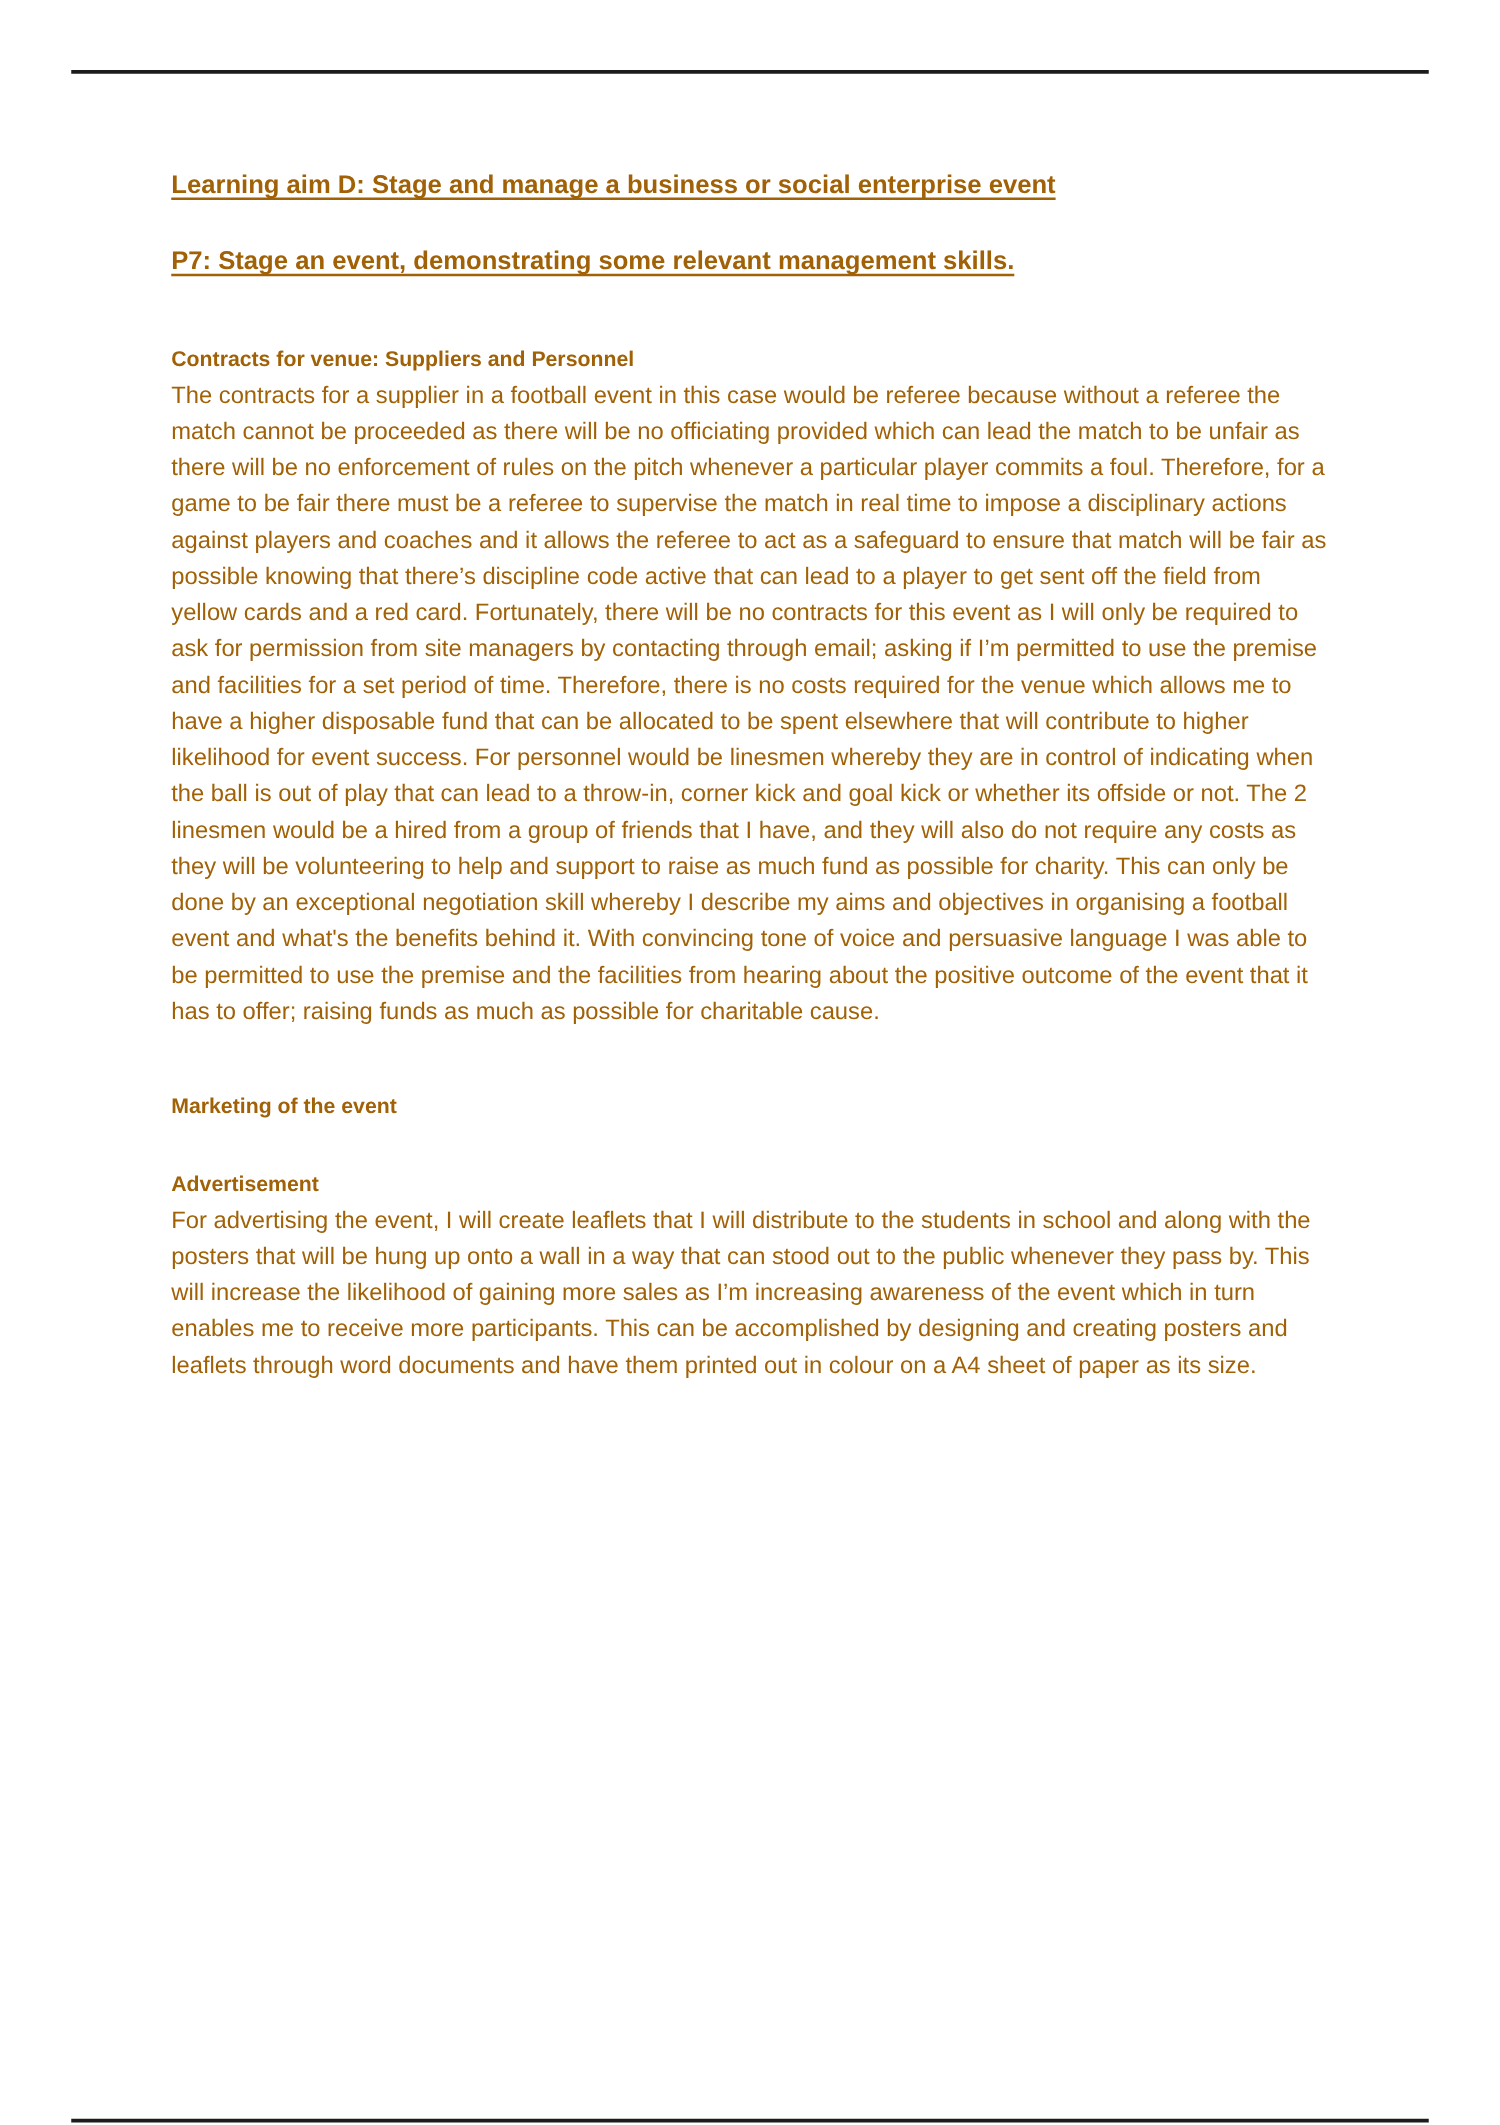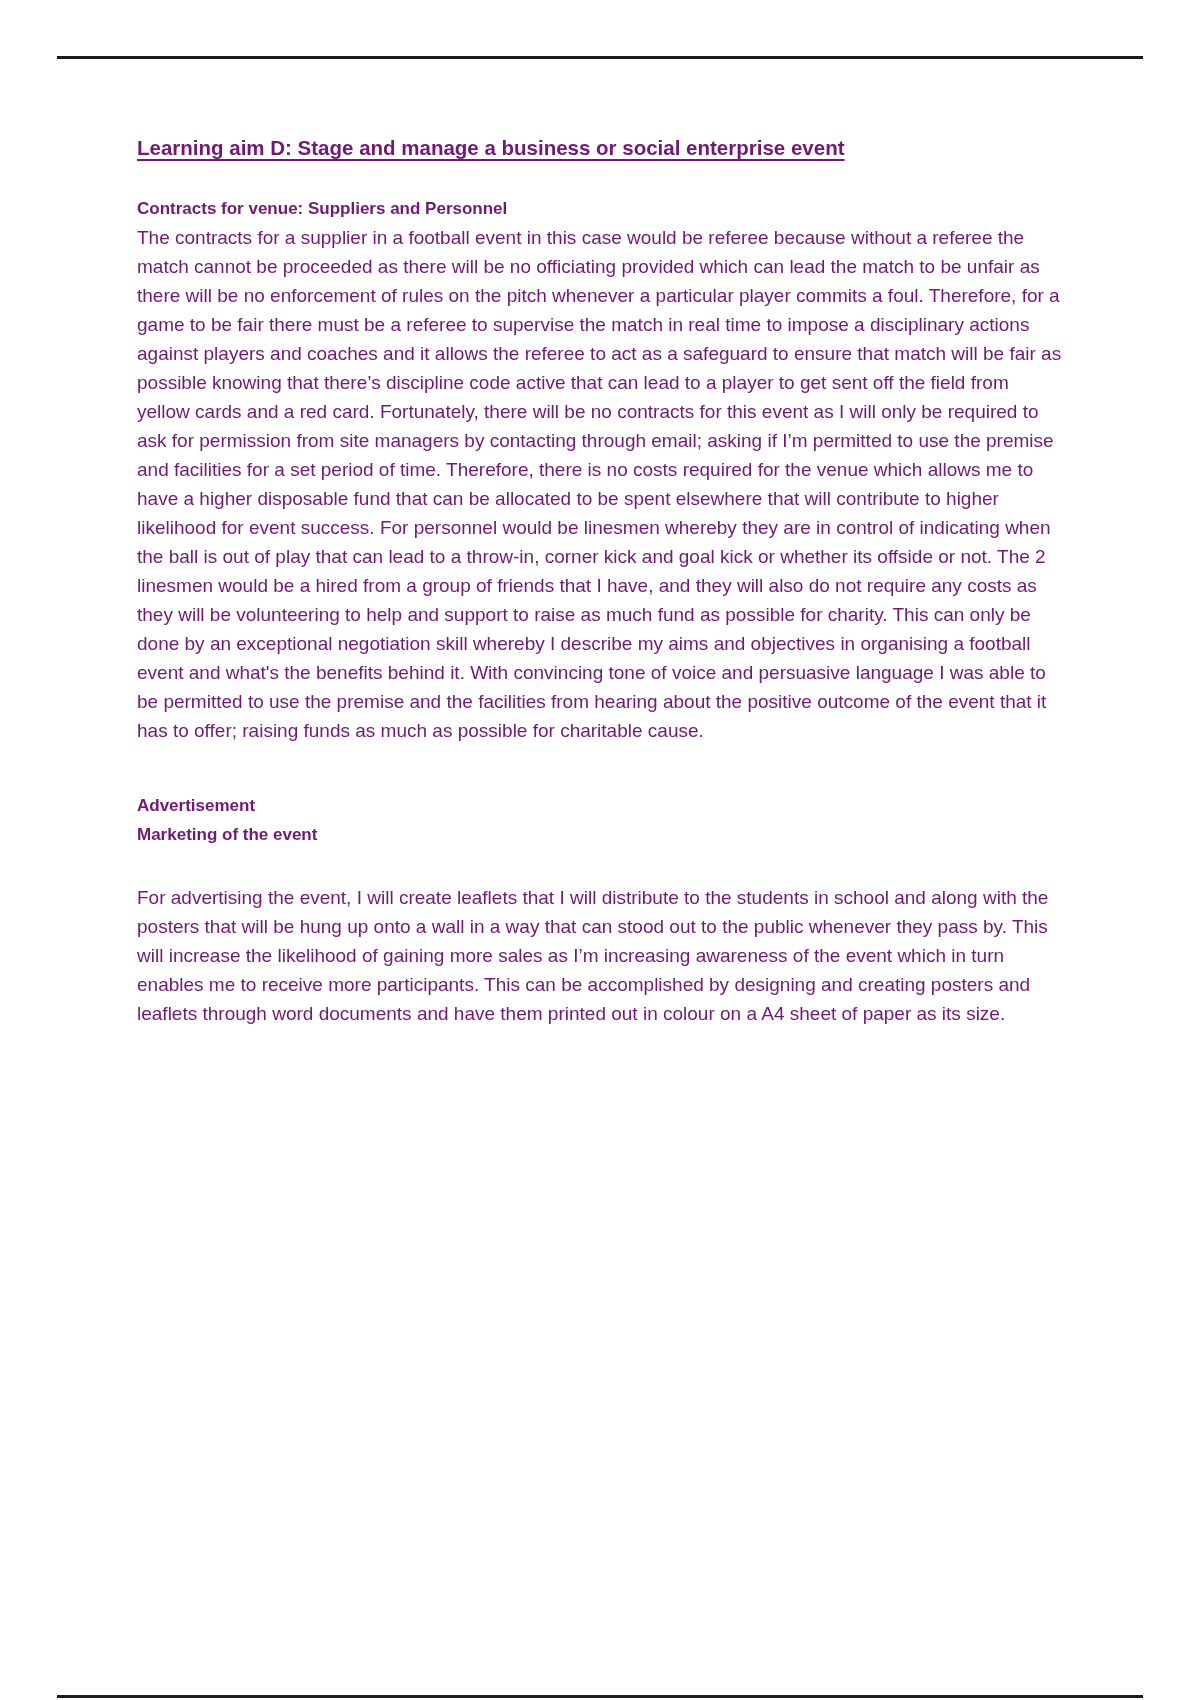--- a/index.html
+++ b/index.html
@@ -7,21 +7,21 @@
     padding: 0;
     background: #ffffff;
   }
   .page {
     position: relative;
     width: 1200px;
     height: 1700px;
     background: #ffffff;
     overflow: hidden;
     font-family: "Liberation Sans", "DejaVu Sans", sans-serif;
-    color: #701a75;
+    color: #a16207;
   }
   .rule {
     position: absolute;
     left: 57px;
     right: 57px;
     height: 3px;
     background: #1c1c1c;
   }
   .rule-top { top: 56px; }
   .rule-bottom { top: 1695px; }
@@ -61,28 +61,29 @@
 <body>
 
 <div class="page">
 
   <div class="rule rule-top"></div>
 
   <div class="content">
 
     <h1 class="doc-heading h-learning-aim">Learning aim D: Stage and manage a business or social enterprise event</h1>
 
+    <h2 class="doc-heading h-p7">P7: Stage an event, demonstrating some relevant management skills.</h2>
 
     <h3 class="sub-heading">Contracts for venue: Suppliers and Personnel</h3>
 
     <p class="body-para para-contracts">The contracts for a supplier in a football event in this case would be referee because without a referee the match cannot be proceeded as there will be no officiating provided which can lead the match to be unfair as there will be no enforcement of rules on the pitch whenever a particular player commits a foul. Therefore, for a game to be fair there must be a referee to supervise the match in real time to impose a disciplinary actions against players and coaches and it allows the referee to act as a safeguard to ensure that match will be fair as possible knowing that there’s discipline code active that can lead to a player to get sent off the field from yellow cards and a red card. Fortunately, there will be no contracts for this event as I will only be required to ask for permission from site managers by contacting through email; asking if I’m permitted to use the premise and facilities for a set period of time. Therefore, there is no costs required for the venue which allows me to have a higher disposable fund that can be allocated to be spent elsewhere that will contribute to higher likelihood for event success. For personnel would be linesmen whereby they are in control of indicating when the ball is out of play that can lead to a throw-in, corner kick and goal kick or whether its offside or not. The 2 linesmen would be a hired from a group of friends that I have, and they will also do not require any costs as they will be volunteering to help and support to raise as much fund as possible for charity. This can only be done by an exceptional negotiation skill whereby I describe my aims and objectives in organising a football event and what's the benefits behind it. With convincing tone of voice and persuasive language I was able to be permitted to use the premise and the facilities from hearing about the positive outcome of the event that it has to offer; raising funds as much as possible for charitable cause.</p>
 
+    <h3 class="sub-heading h-marketing">Marketing of the event</h3>
+
     <h3 class="sub-heading">Advertisement</h3>
-
-    <h3 class="sub-heading h-marketing">Marketing of the event</h3>
 
     <p class="body-para">For advertising the event, I will create leaflets that I will distribute to the students in school and along with the posters that will be hung up onto a wall in a way that can stood out to the public whenever they pass by. This will increase the likelihood of gaining more sales as I’m increasing awareness of the event which in turn enables me to receive more participants. This can be accomplished by designing and creating posters and leaflets through word documents and have them printed out in colour on a A4 sheet of paper as its size.</p>
 
   </div>
 
   <div class="rule rule-bottom"></div>
 
 </div>
 
 </body></html>

